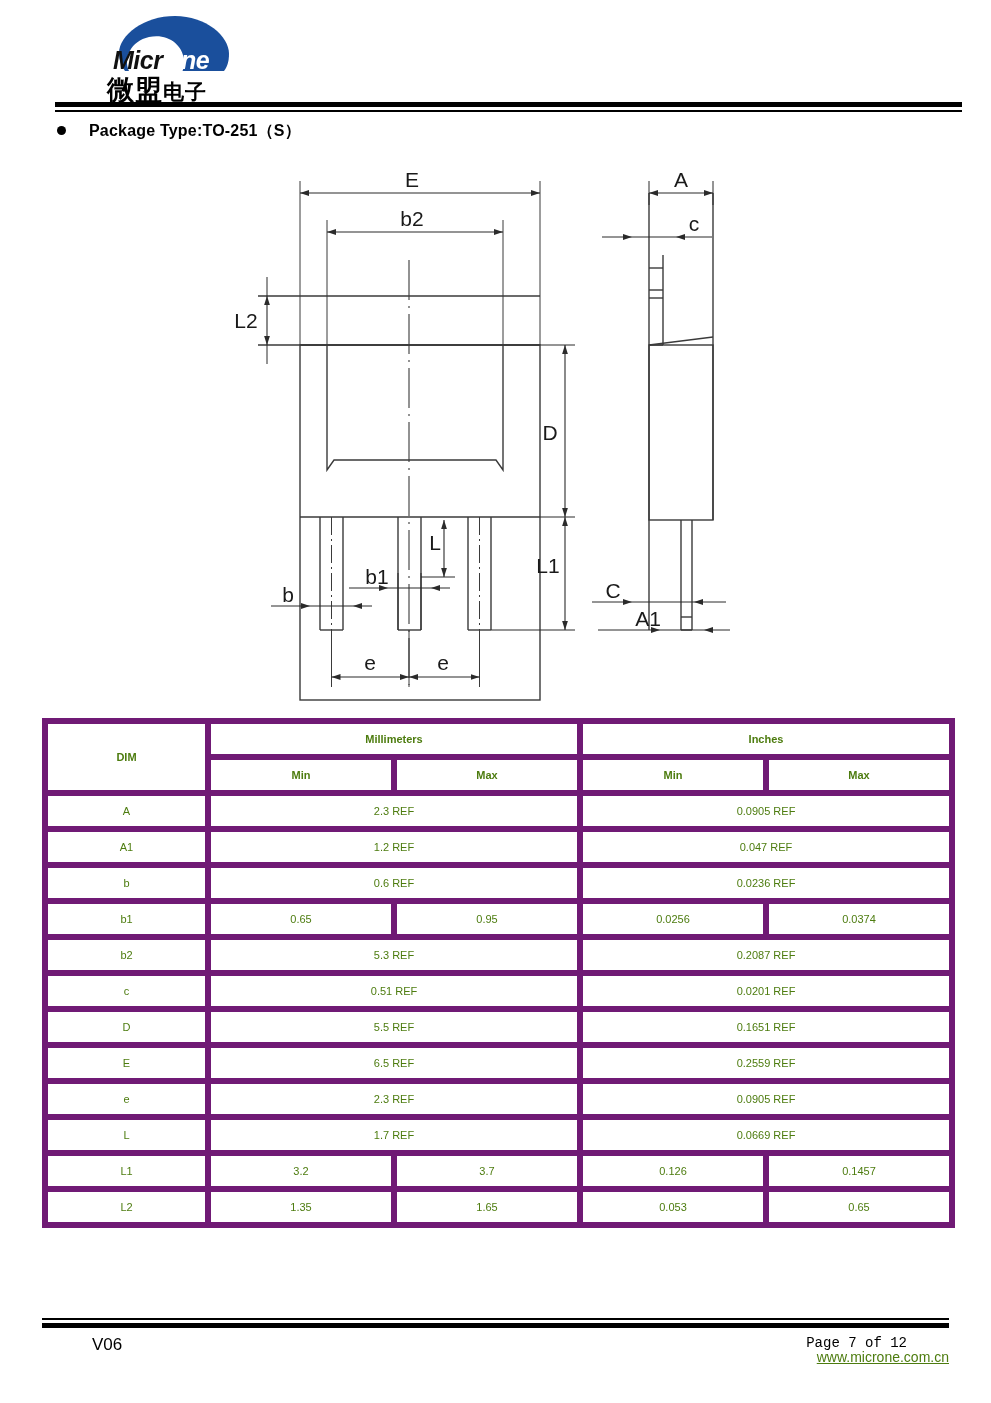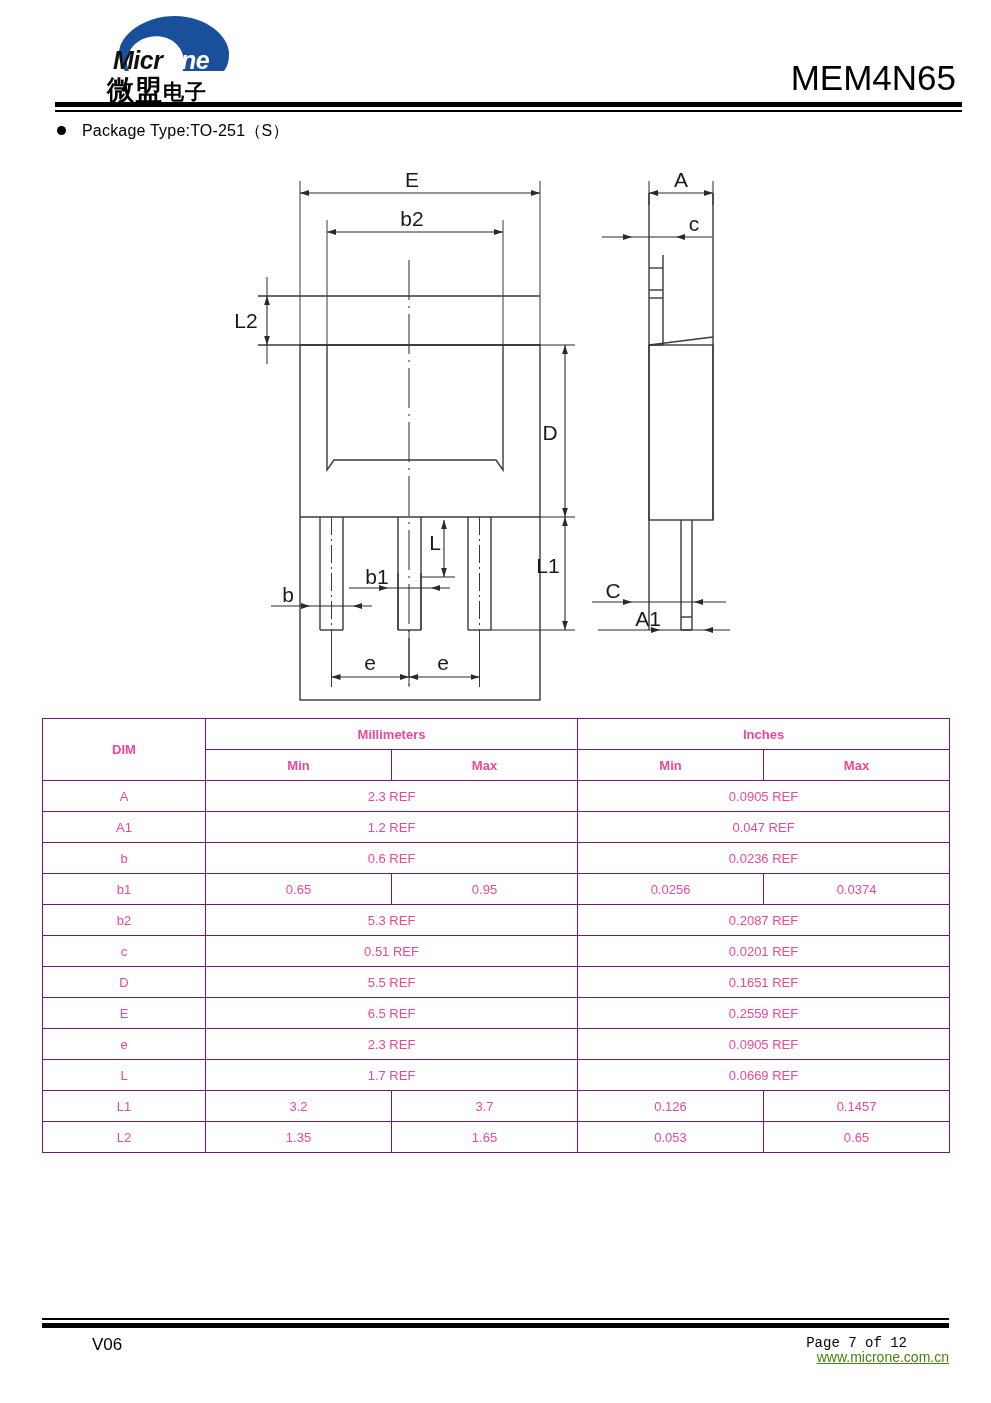--- a/index.html
+++ b/index.html
@@ -88,49 +88,50 @@
     display: inline-block;
     width: 9px; height: 9px;
     border-radius: 50%;
     background: #000;
     vertical-align: middle;
     margin-right: 16px;
     margin-bottom: 3px;
   }
   #pkg-label {
     font-size: 16px;
-    font-weight: normal;
+    font-weight: bold;
     letter-spacing: 0.2px;
     vertical-align: middle;
+    margin-left: 7px;
   }
 
   
   #drawing {
     position: absolute;
     left: 0px; top: 165px;
     width: 991px; height: 545px;
   }
   #drawing svg { display: block; }
 
   
   #dim-table {
     position: absolute;
     left: 42px; top: 718px;
     width: 907px;
     border-collapse: collapse;
     table-layout: fixed;
   }
   #dim-table td, #dim-table th {
-    border: 1px solid #701a75;
+    border: 6px solid #701a75;
     text-align: center;
-    font-size: 13px;
+    font-size: 11px;
     font-weight: normal;
     padding: 0;
     height: 30px;
-    color: #ec4899;
+    color: #4d7c0f;
   }
   #dim-table th {
     font-weight: bold;
   }
   .col-dim  { width: 163px; }
   .col-q    { width: 186px; }
 
   
   #ftr-rule-thin {
     position: absolute;
@@ -185,21 +186,20 @@
       <path d="M24 57 C 18 44 26 27 44 23 C 62 19 77 30 79 45 C 79.8 49.6 79 54 77.5 57 Z" fill="#ffffff"></path>
 
       <text x="8" y="55" font-family="'Liberation Sans', sans-serif" font-size="25" font-weight="bold" font-style="italic" fill="#111111" letter-spacing="-0.5">Micr</text>
       <text x="57" y="55" font-family="'Liberation Sans', sans-serif" font-size="25" font-weight="bold" font-style="italic" fill="#ffffff" letter-spacing="-0.5">One</text>
     </svg>
     <div id="logo-cn">
       <span class="cn-big">微盟</span><span class="cn-small">电子</span>
     </div>
   </div>
 
-  <div id="part-title">MEM4N65</div>
   <div id="hdr-rule-thick"></div>
   <div id="hdr-rule-thin"></div>
 </div>
 
 <div id="pkg-line">
   <span id="pkg-bullet"></span><span id="pkg-label">Package Type:TO-251（S）</span>
 </div>
 
 <div id="drawing">
 <svg width="991" height="545" viewBox="0 0 991 545" xmlns="http://www.w3.org/2000/svg">

